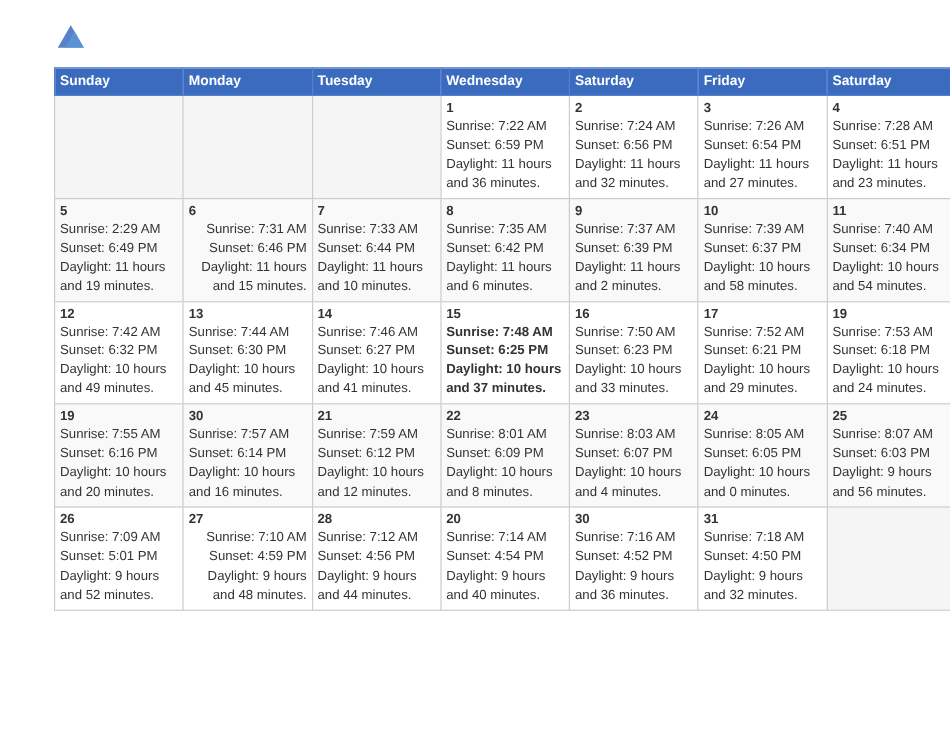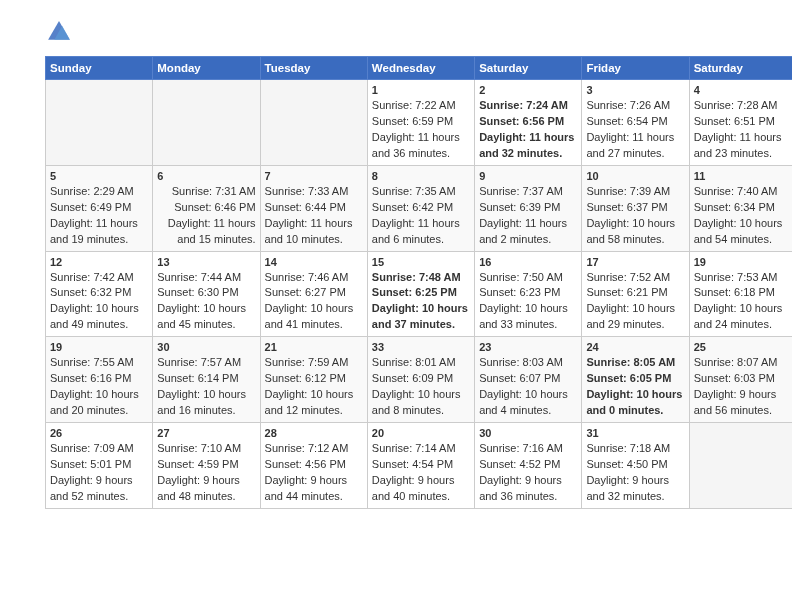--- a/index.html
+++ b/index.html
@@ -138,21 +138,21 @@
           <td class="empty"></td>
           <td>
             <span class="day-num">1</span>
             <div class="day-info" style="white-space: pre-line;">Sunrise: 7:22 AM
 Sunset: 6:59 PM
 Daylight: 11 hours
 and 36 minutes.</div>
           </td>
           <td>
             <span class="day-num">2</span>
-            <div class="day-info" style="white-space: pre-line; font-weight: bold;">Sunrise: 7:24 AM
+            <div class="day-info" style="white-space: pre-line;">Sunrise: 7:24 AM
 Sunset: 6:56 PM
 Daylight: 11 hours
 and 32 minutes.</div>
           </td>
           <td>
             <span class="day-num">3</span>
             <div class="day-info" style="white-space: pre-line;">Sunrise: 7:26 AM
 Sunset: 6:54 PM
 Daylight: 11 hours
 and 27 minutes.</div>
@@ -283,36 +283,36 @@
 and 16 minutes.</div>
           </td>
           <td>
             <span class="day-num">21</span>
             <div class="day-info" style="white-space: pre-line;">Sunrise: 7:59 AM
 Sunset: 6:12 PM
 Daylight: 10 hours
 and 12 minutes.</div>
           </td>
           <td>
-            <span class="day-num">33</span>
+            <span class="day-num">22</span>
             <div class="day-info" style="white-space: pre-line;">Sunrise: 8:01 AM
 Sunset: 6:09 PM
 Daylight: 10 hours
 and 8 minutes.</div>
           </td>
           <td>
             <span class="day-num">23</span>
             <div class="day-info" style="white-space: pre-line;">Sunrise: 8:03 AM
 Sunset: 6:07 PM
 Daylight: 10 hours
 and 4 minutes.</div>
           </td>
           <td>
             <span class="day-num">24</span>
-            <div class="day-info" style="white-space: pre-line; font-weight: bold;">Sunrise: 8:05 AM
+            <div class="day-info" style="white-space: pre-line;">Sunrise: 8:05 AM
 Sunset: 6:05 PM
 Daylight: 10 hours
 and 0 minutes.</div>
           </td>
           <td>
             <span class="day-num">25</span>
             <div class="day-info" style="white-space: pre-line;">Sunrise: 8:07 AM
 Sunset: 6:03 PM
 Daylight: 9 hours
 and 56 minutes.</div>
@@ -321,21 +321,21 @@
         <tr>
           <td>
             <span class="day-num">26</span>
             <div class="day-info" style="white-space: pre-line;">Sunrise: 7:09 AM
 Sunset: 5:01 PM
 Daylight: 9 hours
 and 52 minutes.</div>
           </td>
           <td>
             <span class="day-num">27</span>
-            <div class="day-info" style="white-space: pre-line;">Sunrise: 7:10 AM
+            <div class="day-info" style="white-space: pre-line; text-align: right;">Sunrise: 7:10 AM
 Sunset: 4:59 PM
 Daylight: 9 hours
 and 48 minutes.</div>
           </td>
           <td>
             <span class="day-num">28</span>
             <div class="day-info" style="white-space: pre-line;">Sunrise: 7:12 AM
 Sunset: 4:56 PM
 Daylight: 9 hours
 and 44 minutes.</div>

